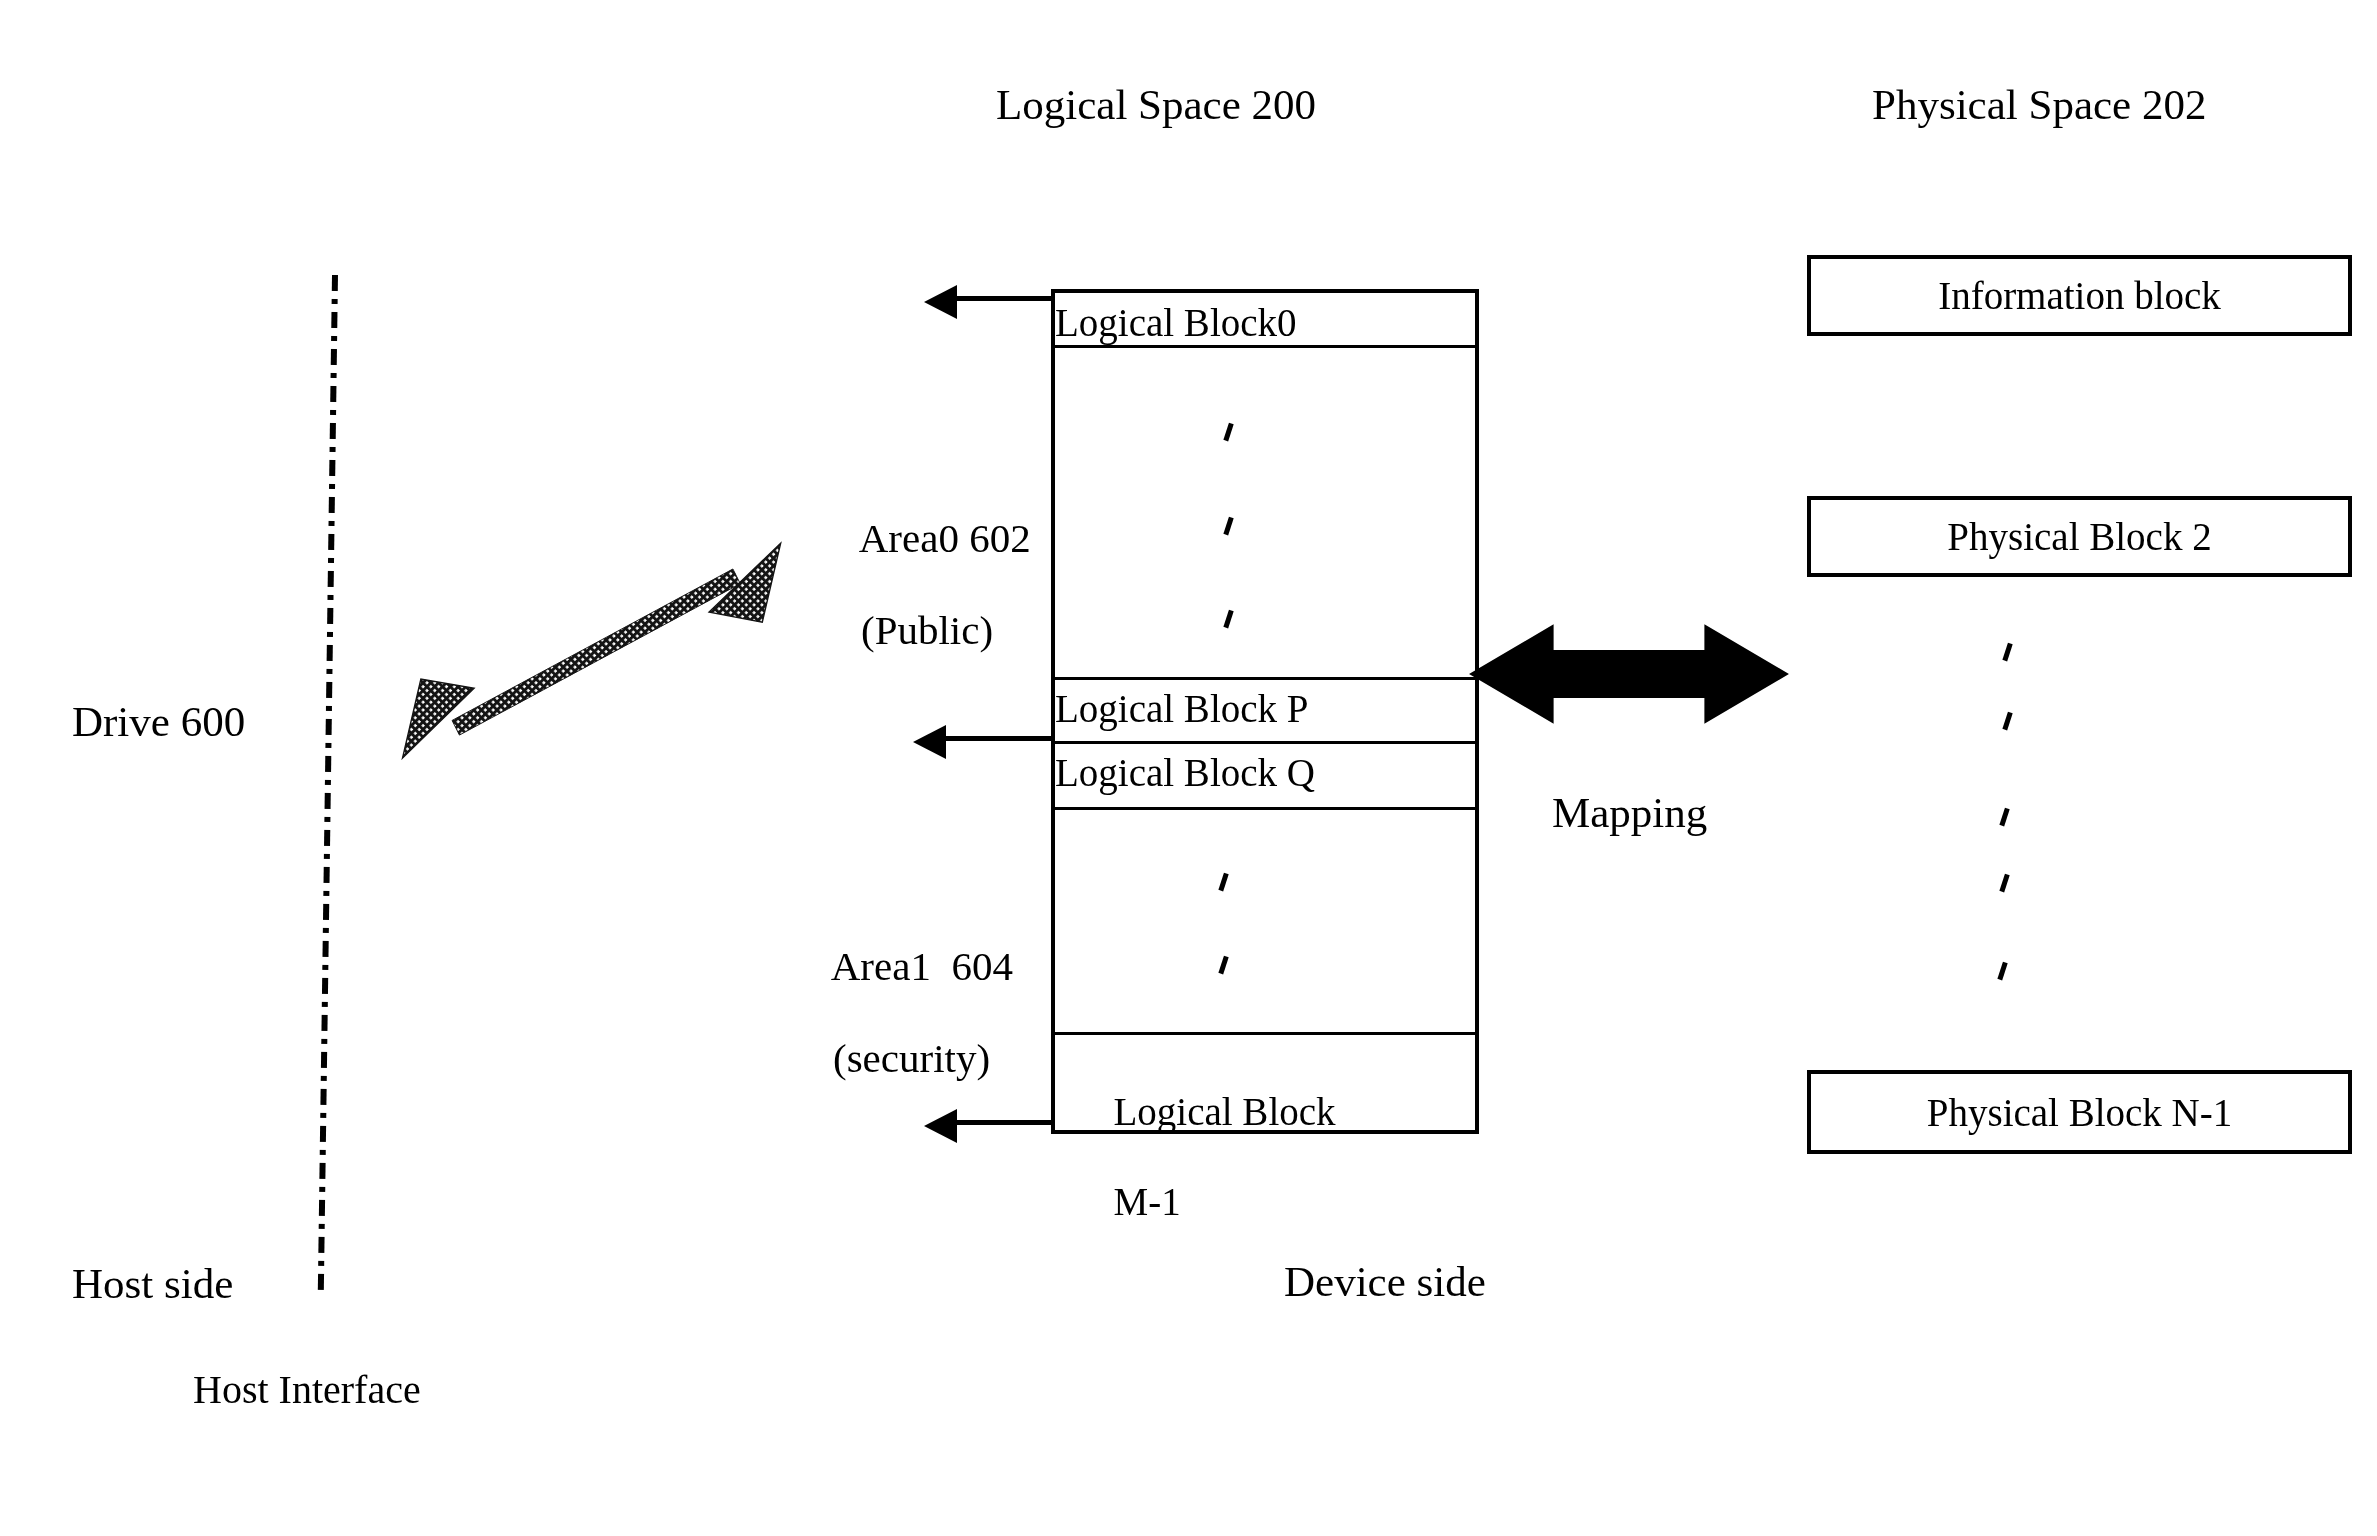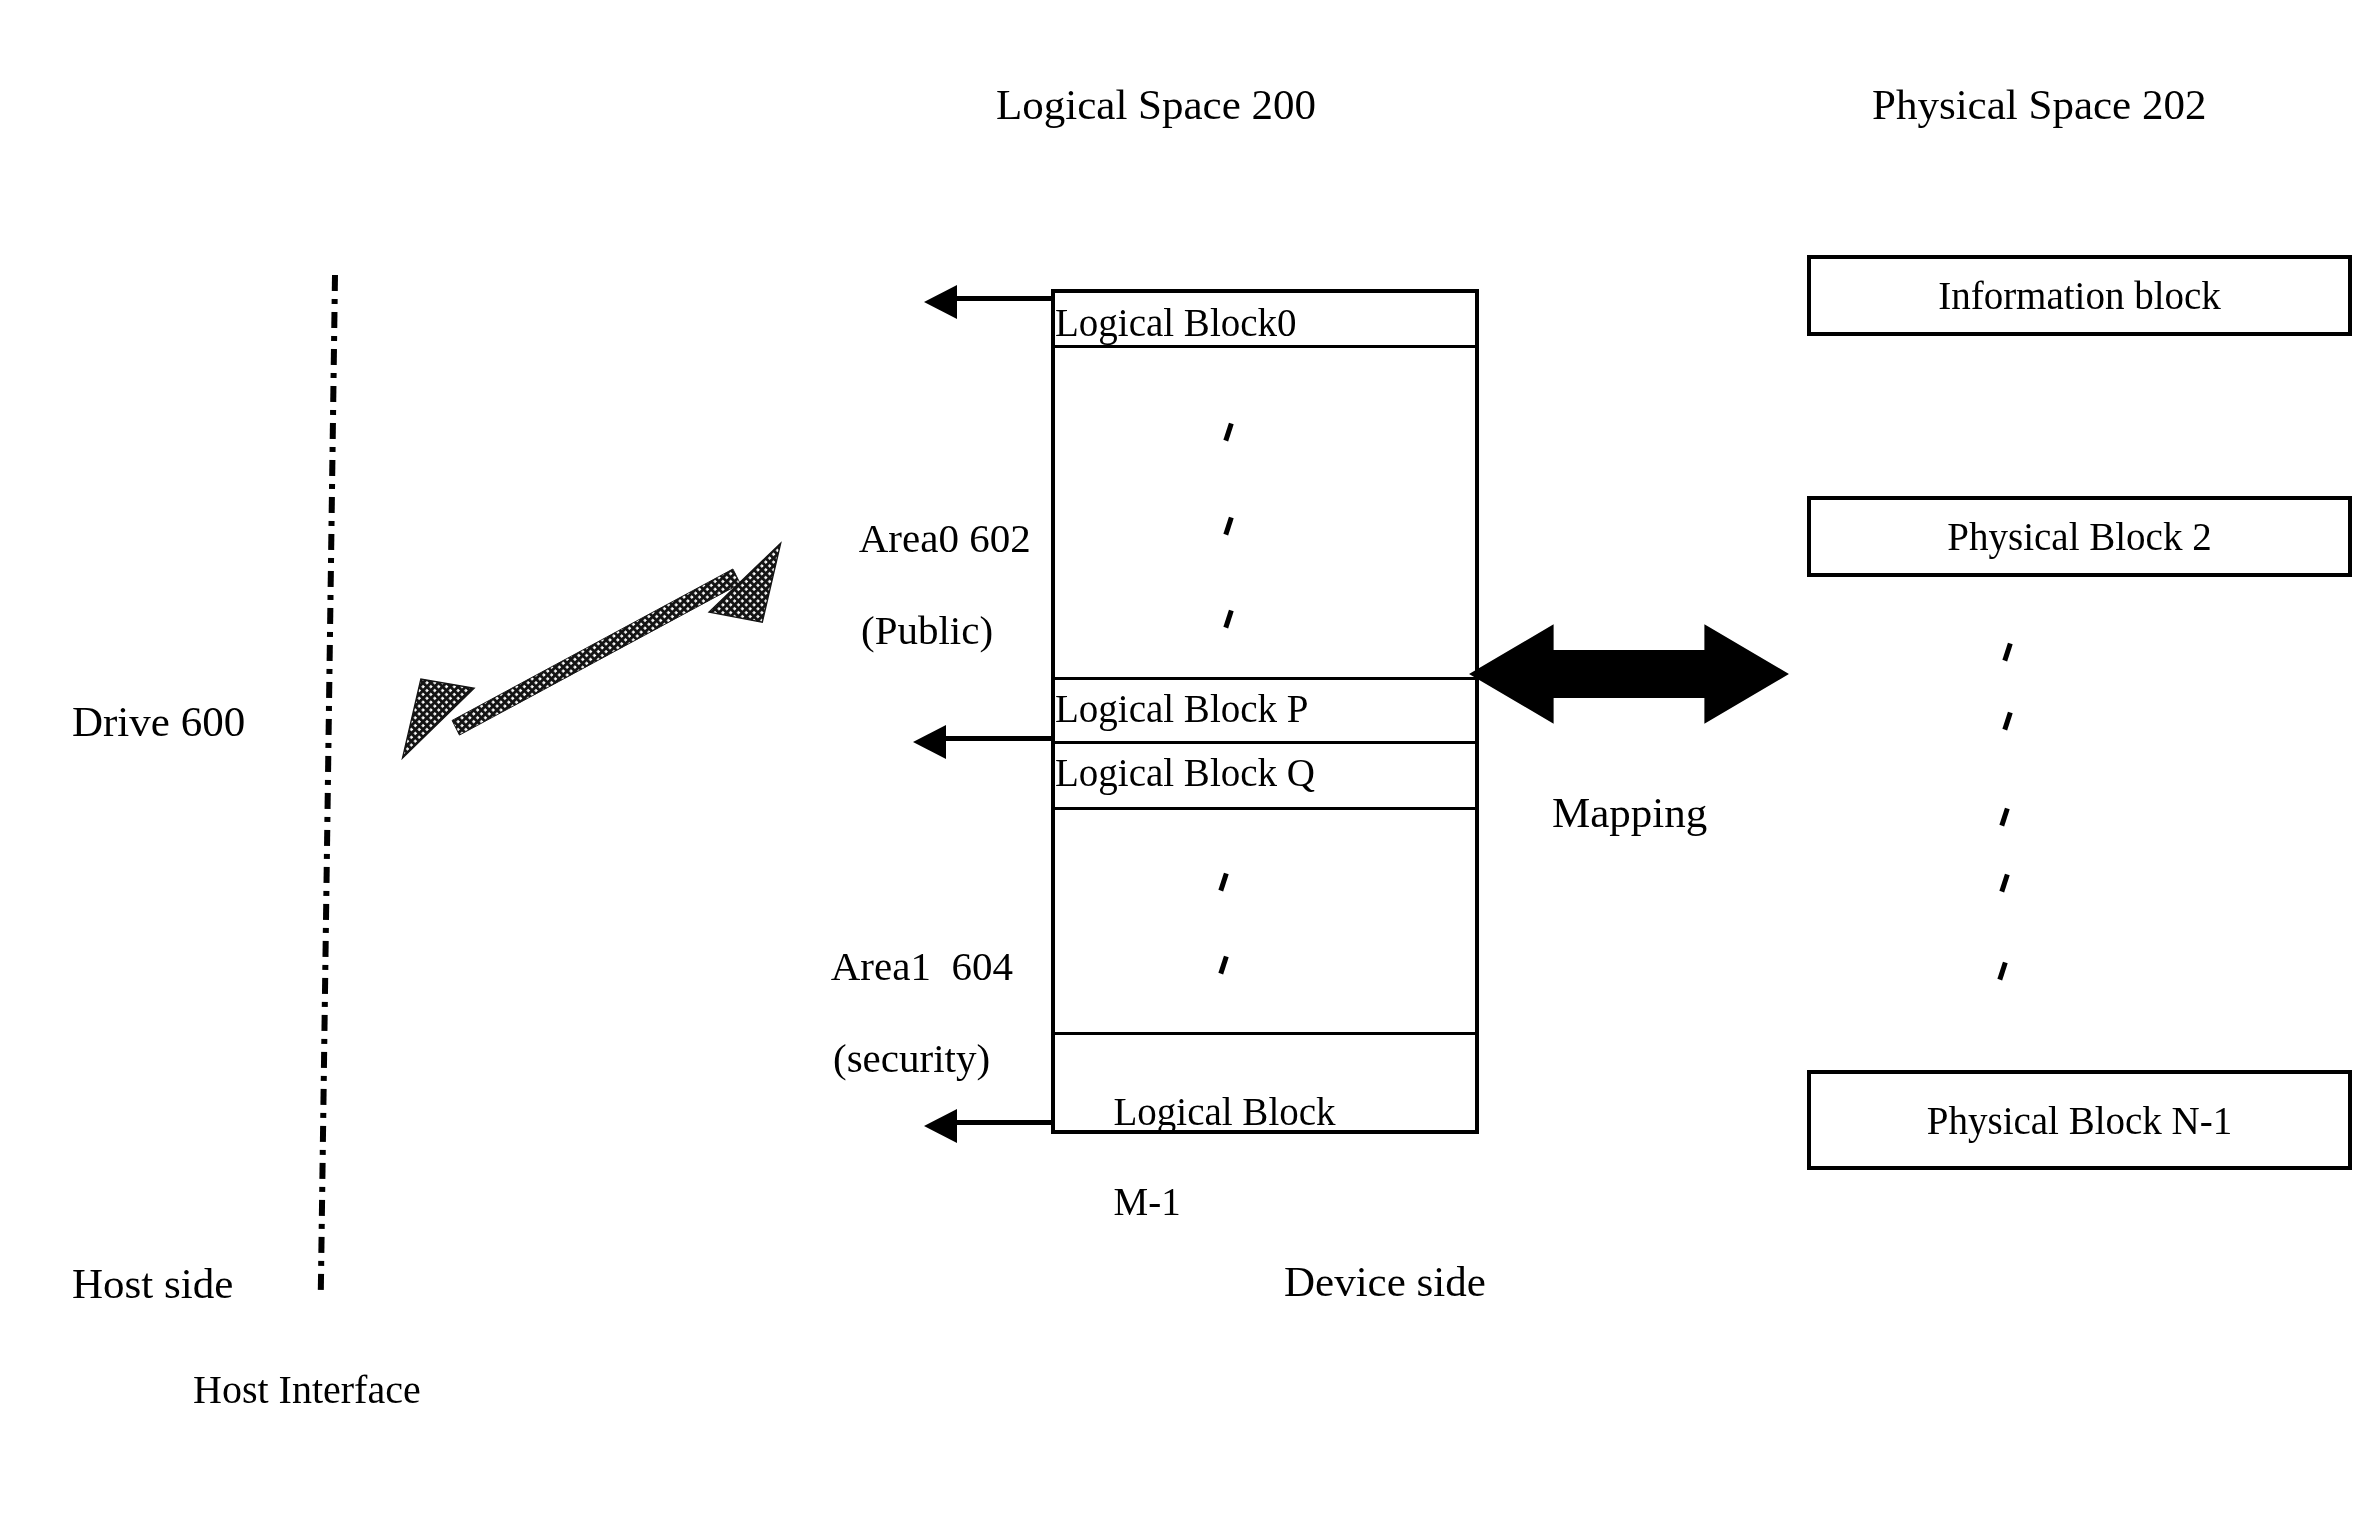--- a/index.html
+++ b/index.html
@@ -216,21 +216,21 @@
 
   <div class="pbox" style="left:1807px; top:255px; width:545px; height:81px;">
     <span>Information block</span>
   </div>
 
 
   <div class="pbox" style="left:1807px; top:496px; width:545px; height:81px;">
     <span>Physical Block 2</span>
   </div>
 
-  <div class="pbox" style="left:1807px; top:1070px; width:545px; height:100px;">
+  <div class="pbox" style="left:1807px; top:1070px; width:545px; height:84px;">
     <span>Physical Block N-1</span>
   </div>
 
   <div class="tick" style="left:2005px; top:643px;"></div>
   <div class="tick" style="left:2005px; top:712px;"></div>
   <div class="tick" style="left:2002px; top:808px;"></div>
   <div class="tick" style="left:2002px; top:874px;"></div>
   <div class="tick" style="left:2000px; top:962px;"></div>
 
 </div>

